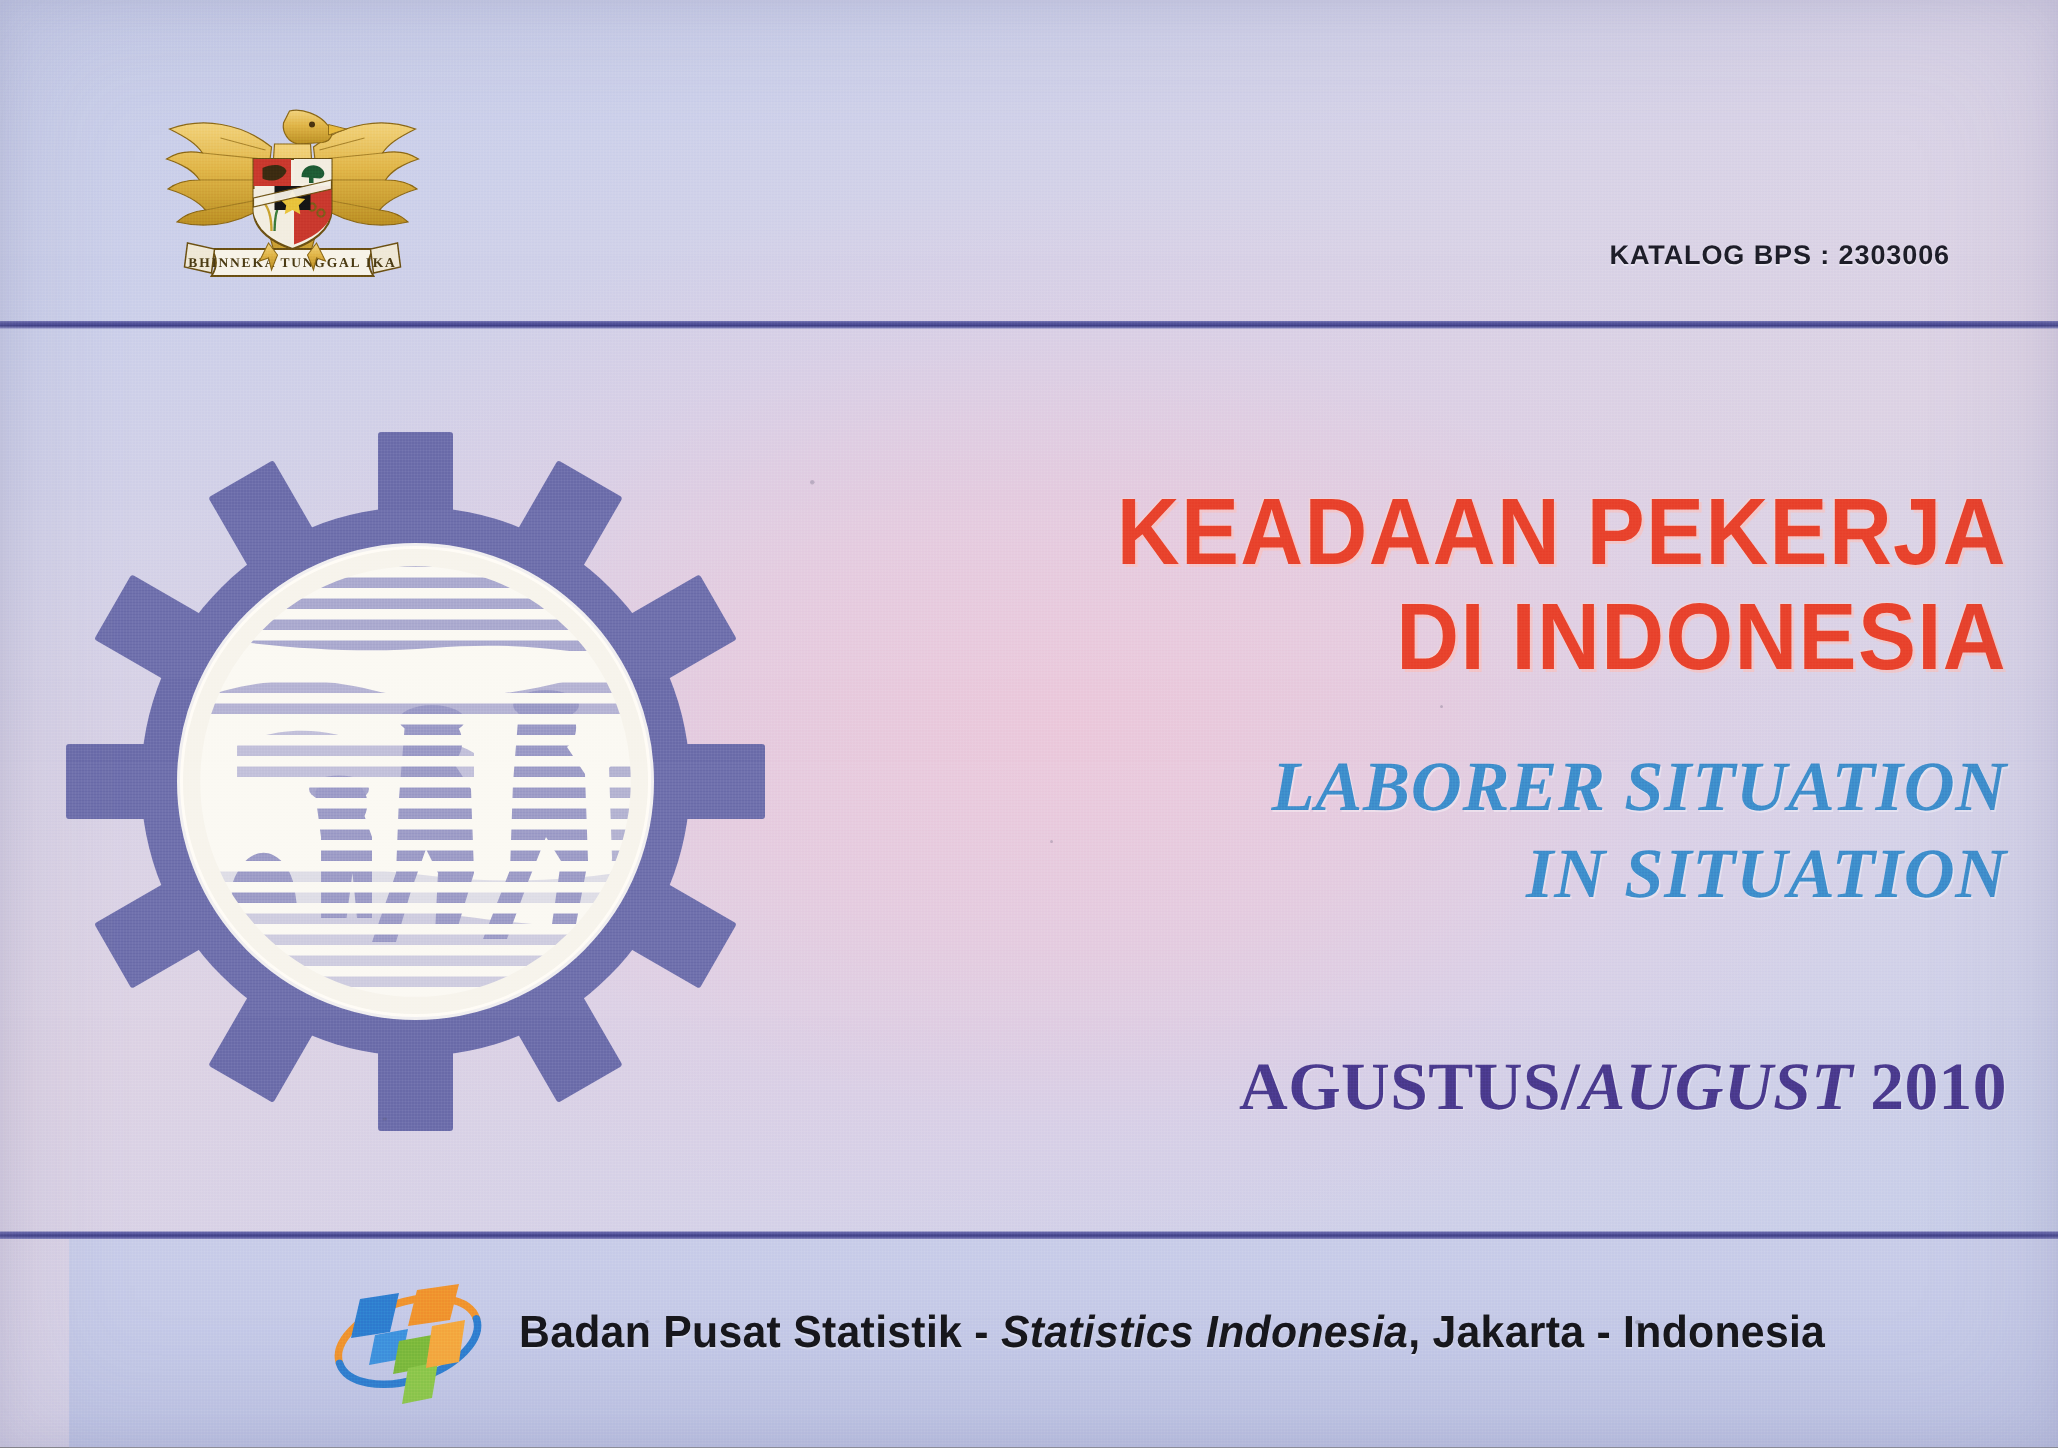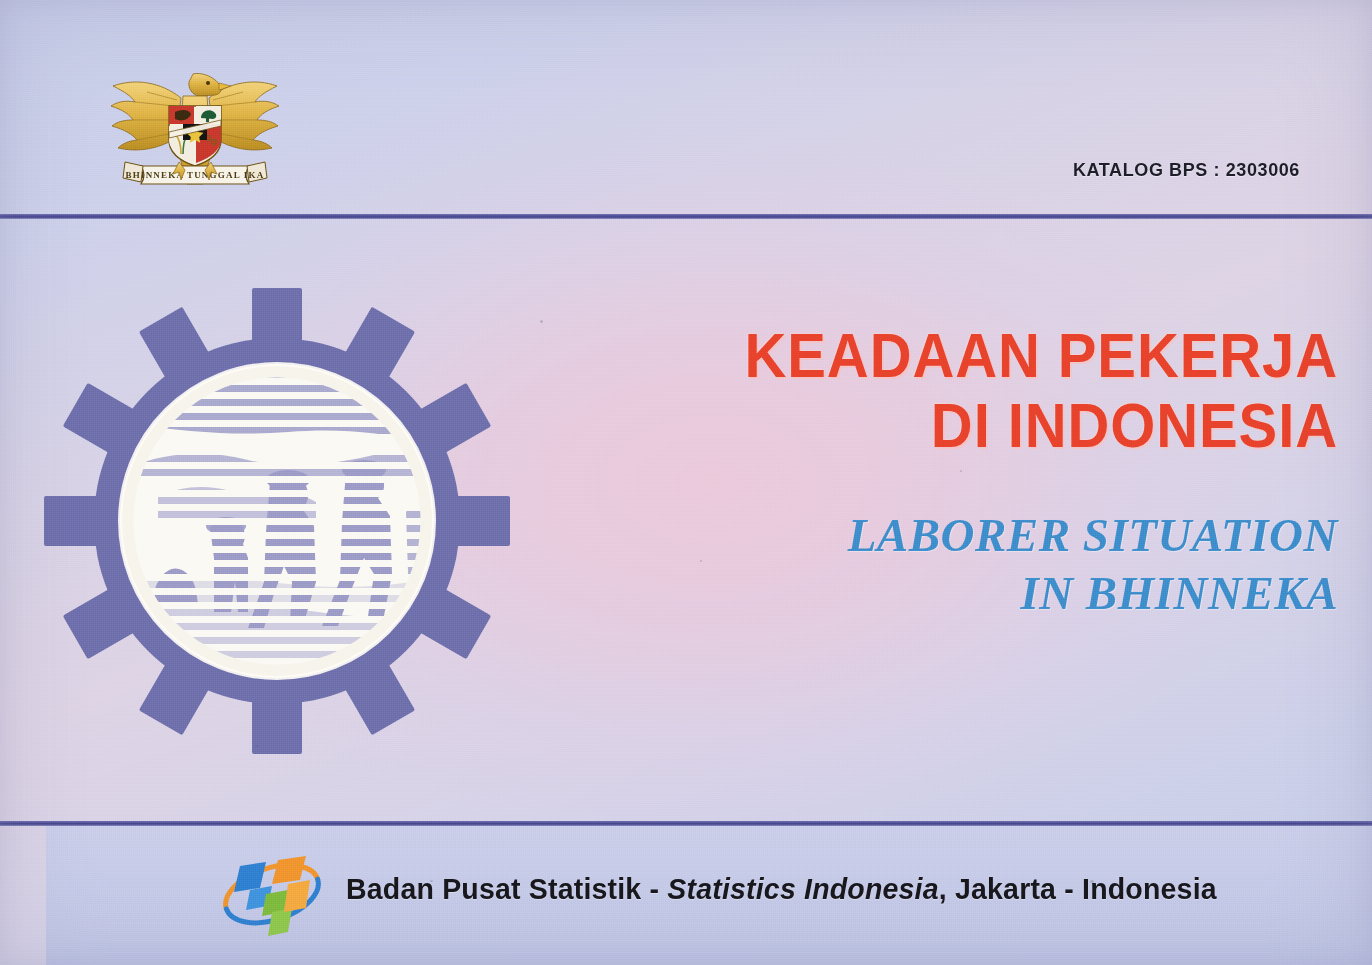--- a/index.html
+++ b/index.html
@@ -47,21 +47,21 @@
   .title-block{position:absolute;left:658px;top:320px;width:680px;text-align:right;}
   .t-main{
     font-family:"Liberation Sans", sans-serif;
     font-weight:bold;font-size:63px;line-height:70px;
     color:#e8412b;letter-spacing:1px;
     transform:scaleX(0.92);transform-origin:right center;
     text-shadow:2px 2px 0 rgba(255,190,180,.55), -1px -1px 0 rgba(255,215,205,.45);
   }
   .t-main .ln2{display:block;}
   .t-sub{
-    margin-top:46px;
+    margin-top:36px;
     font-family:"Liberation Serif", serif;
     font-weight:bold;font-style:italic;font-size:47px;line-height:58px;
     color:#3d8ccb;letter-spacing:.5px;
     text-shadow:1px 1px 0 rgba(255,255,255,.35);
   }
   .t-sub .ln2{display:block;}
   .t-date{
     margin-top:86px;
     font-family:"Liberation Serif", serif;
     font-weight:bold;font-size:45px;color:#4a3a8e;letter-spacing:.3px;
@@ -310,22 +310,23 @@
     </svg>
   </div>
 
   <div class="title-block">
     <div class="t-main">
       <span>KEADAAN PEKERJA</span>
       <span class="ln2">DI INDONESIA</span>
     </div>
     <div class="t-sub">
       <span>LABORER SITUATION</span>
-      <span class="ln2">IN BHINNEKA</span>
+      <span class="ln2">IN SITUATION</span>
     </div>
+    <div class="t-date"><span>AGUSTUS/</span><span class="ital">AUGUST</span><span> 2010</span></div>
   </div>
 
   <div class="rule bot"></div>
 
   <div class="footer">
     <div class="bps-logo">
       <svg width="116" height="92" viewBox="0 0 116 92" xmlns="http://www.w3.org/2000/svg">
 
         <g transform="rotate(-18 58 46)" fill="none" stroke-width="5">
           <path d="M10 46 A48 26 0 0 1 106 46" stroke="#f0942e" stroke-linecap="round"></path>

